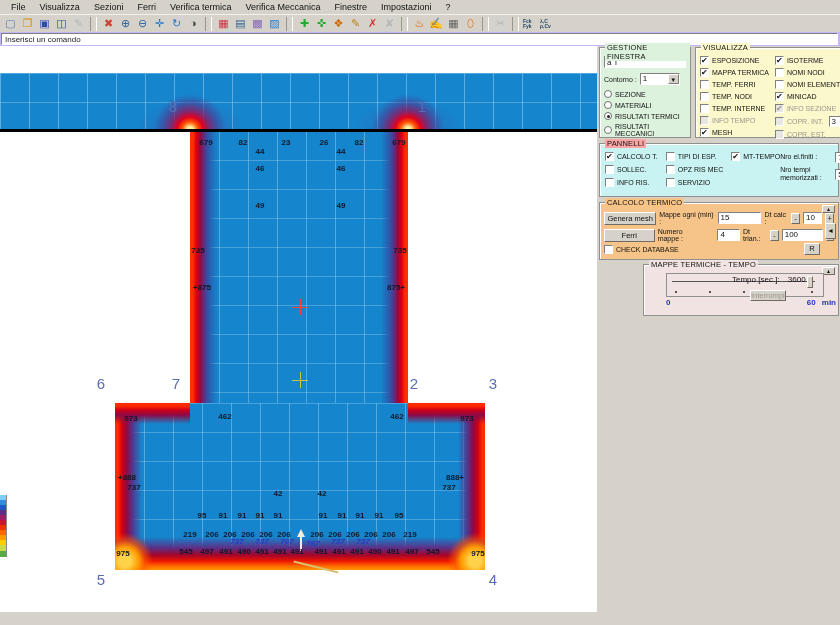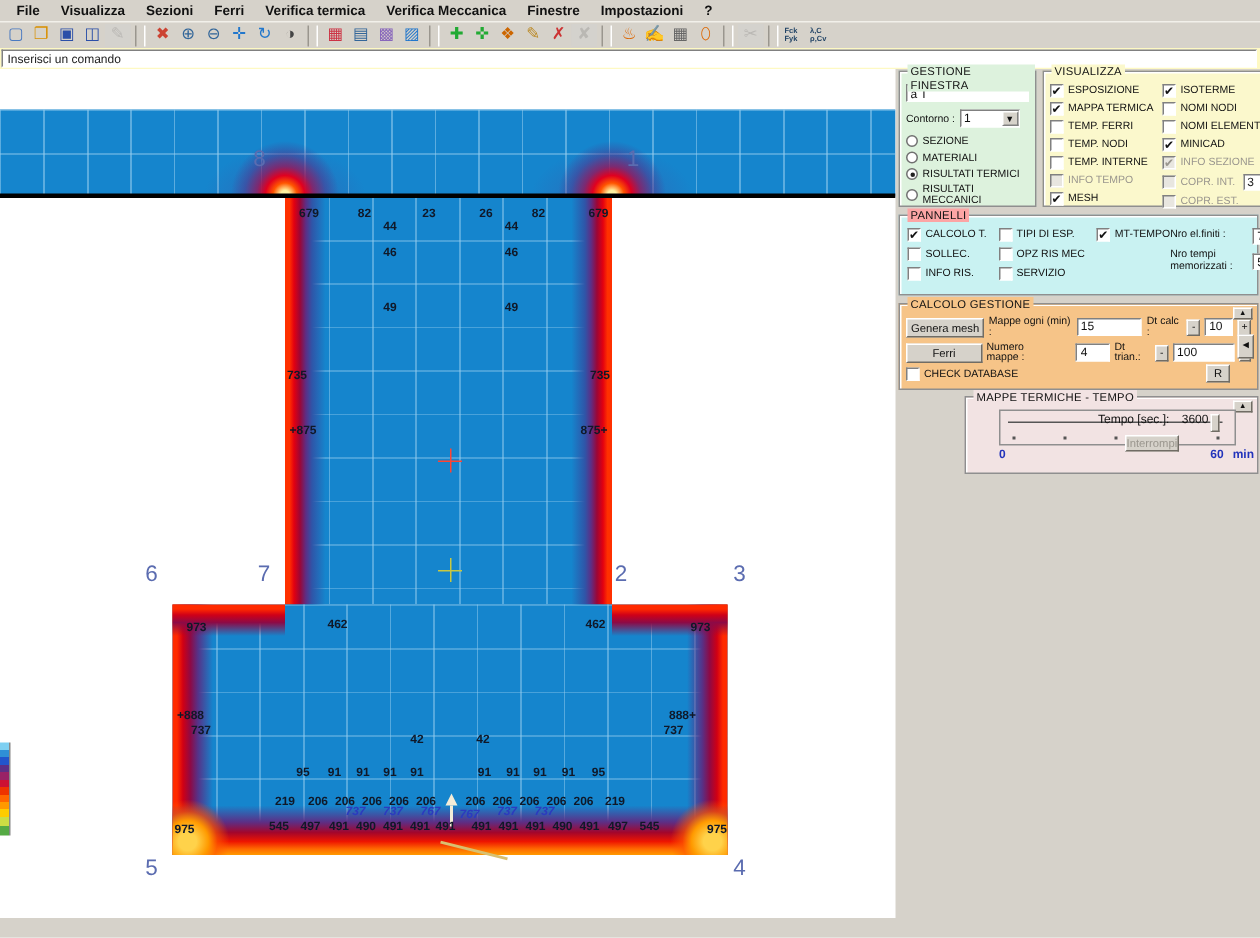--- a/index.html
+++ b/index.html
@@ -2,34 +2,34 @@
 <html><head>
 <meta charset="utf-8">
 <style>
   * { box-sizing: border-box; margin: 0; padding: 0; }
   html,body { width: 840px; height: 625px; }
   body { font-family: "Liberation Sans", sans-serif; background:#d6d2ca; overflow:hidden; }
   .app { position:relative; width:840px; height:625px; background:#d6d2ca; }
 
   
   .menubar { height:14px; display:flex; align-items:center; padding-left:4px; gap:0;
-             background:#d6d2ca; font-size:9px; color:#111;font-weight:bold; }
+             background:#d6d2ca; font-size:9px; color:#111; }
   .menu-item { padding:1px 7px; cursor:default; }
 
   
   .toolbar { height:18px; display:flex; align-items:center; padding:1px 2px; background:#d6d2ca;
              border-top:1px solid #f2f0ea; }
   .tb-btn { width:17px; height:15px; display:inline-flex; align-items:center; justify-content:center;
             font-size:11px; line-height:1; background:#d6d2ca; border:1px solid #d6d2ca; cursor:default; }
   .tb-btn.disabled { filter:grayscale(1); opacity:.45; }
   .tb-btn.textic { font-size:5px; font-weight:bold; letter-spacing:0; }
   .tb-sep { width:7px; height:14px; border-left:1px solid #9a968e; border-right:1px solid #fff; margin:0 3px; }
 
   
-  .cmdbar { height:14px; padding:1px 1px; background:#fef9c3; }
+  .cmdbar { height:14px; padding:1px 1px; background:#c4b5fd; }
   .cmd-input { height:12px; width:837px; background:#fff; border:1px solid;
                border-color:#808080 #fff #fff #808080; font-size:8px; color:#222; padding:1px 3px; }
 
   
   .main { position:relative; height:566px; display:flex; }
   .canvas { position:relative; width:597px; height:566px; background:#ffffff; overflow:hidden; }
   .slab { position:absolute; left:0; top:27px; width:597px; height:58px;
     background:
       radial-gradient(circle at 190px 57px, #fff2a0 0 3px, #ff5500 8px, #e00020 13px, rgba(150,20,90,.78) 19px, rgba(80,50,140,.5) 27px, rgba(80,50,140,0) 36px),
       radial-gradient(circle at 408px 57px, #fff2a0 0 3px, #ff5500 8px, #e00020 13px, rgba(150,20,90,.78) 19px, rgba(80,50,140,.5) 27px, rgba(80,50,140,0) 36px),
@@ -460,21 +460,21 @@
             </div>
             <div class="inforow">
               <span class="ilabel">Nro tempi memorizzati :</span>
               <span class="ifield">5</span>
             </div>
           </div>
         </div>
       </div>
 
       <div class="gbox g-cal">
-        <span class="gtitle">CALCOLO GESTIONE</span>
+        <span class="gtitle">CALCOLO TERMICO</span>
         <span class="btn corner-btn">▲</span>
         <div class="cal-row">
           <span class="btn cal-btn">Genera mesh</span>
           <span>Mappe ogni (min) :</span>
           <span class="num-field" style="width:46px;">15</span>
           <span>Dt calc : </span>
           <span class="btn spin">-</span>
           <span class="num-field" style="width:20px;">10</span>
           <span class="btn spin">+</span>
         </div>

